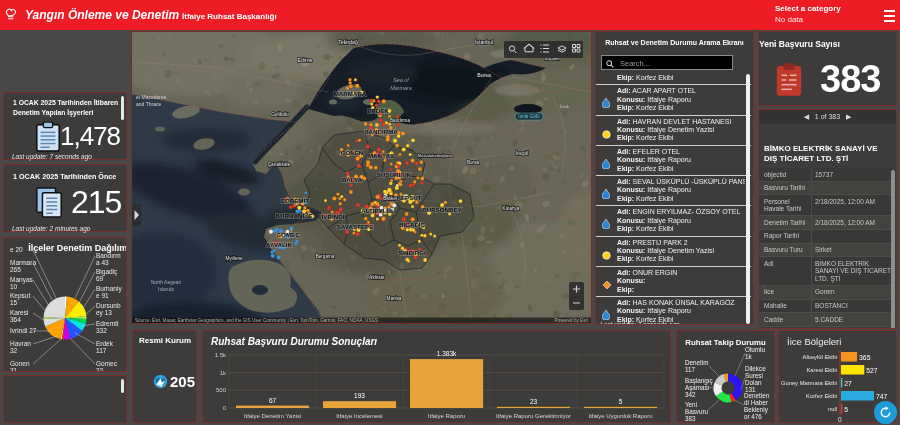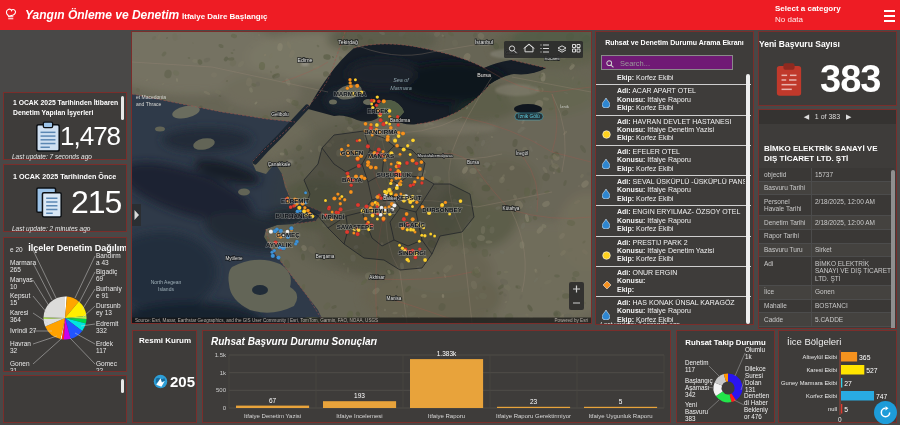--- a/index.html
+++ b/index.html
@@ -13,21 +13,21 @@
 </head>
 <body>
 <div id="app">
 
 <div style="position:absolute;left:0;top:0;width:900px;height:30px;background:#ee1c24;">
   <svg width="12" height="15" viewBox="0 0 26 30" style="position:absolute;left:5px;top:7px;">
     <path d="M6 16 C2 13 2 6 7 4 C10 2.6 13 4 14 6.5 C15.5 3.5 20 3.5 22 7 C24 10 22 14 18 16 L8 19 Z" fill="none" stroke="#fff" stroke-width="2.4"></path>
     <path d="M7 20 L18 20 M7 24 L18 24" stroke="#fff" stroke-width="2.2"></path>
   </svg>
   <div style="position:absolute;left:25px;top:8px;color:#fff;font-size:12px;font-weight:bold;font-style:italic;">Yangın Önleme ve Denetim</div>
-  <div style="position:absolute;left:182px;top:12px;color:#fff;font-size:8px;font-weight:bold;">İtfaiye Daire Başlangıç</div>
+  <div style="position:absolute;left:182px;top:12px;color:#fff;font-size:8px;font-weight:bold;">İtfaiye Ruhsat Başkanlığı</div>
   <div style="position:absolute;left:775px;top:4px;color:#fff;font-size:8px;font-weight:bold;">Select a category</div>
   <div style="position:absolute;left:775px;top:15px;color:#ffe9e9;font-size:8px;">No data</div>
   <div style="position:absolute;left:884px;top:10px;width:11px;">
     <div style="height:2px;background:#fff;margin-bottom:3px;"></div>
     <div style="height:2px;background:#fff;margin-bottom:3px;"></div>
     <div style="height:2px;background:#fff;"></div>
   </div>
 </div>
 
 
@@ -1255,21 +1255,21 @@
 <rect x="0" y="172" width="9" height="22" fill="rgba(42,42,42,0.7)"></rect>
 <path d="M2.5,178 L7,183 L2.5,188 Z" fill="#d8d8d8"></path>
 <rect x="0" y="285.5" width="459" height="6" fill="rgba(20,20,20,0.72)"></rect>
 <text x="3" y="290.3" font-size="4.6" fill="#b8b0a8" font-family="Liberation Sans">Source: Esri, Maxar, Earthstar Geographics, and the GIS User Community | Esri, TomTom, Garmin, FAO, NOAA, USGS</text>
 <text x="456" y="290.3" font-size="4.6" fill="#b8b0a8" font-family="Liberation Sans" text-anchor="end">Powered by Esri</text>
 </svg>
 </div>
 
 <div class="panel" style="left:595px;top:31px;width:159px;height:294px;overflow:hidden;">
   <div class="ptitle" style="position:absolute;left:0;top:7px;width:100%;text-align:center;font-size:7px;white-space:nowrap;">Ruhsat ve Denetim Durumu Arama Ekranı</div>
-  <div style="position:absolute;left:5px;top:23px;width:132px;height:15px;border:1px solid #8a8a8a;background:#701a75;">
+  <div style="position:absolute;left:5px;top:23px;width:132px;height:15px;border:1px solid #8a8a8a;background:#000000;">
     <svg width="8" height="8" viewBox="0 0 10 10" style="position:absolute;left:4px;top:4px;">
       <circle cx="4" cy="4" r="3" fill="none" stroke="#cfcfcf" stroke-width="1.3"></circle>
       <line x1="6.3" y1="6.3" x2="9.3" y2="9.3" stroke="#cfcfcf" stroke-width="1.3"></line>
     </svg>
     <div style="position:absolute;left:18px;top:3px;font-size:7.5px;color:#9a9a9a;">Search...</div>
   </div>
   <div id="list" style="position:absolute;left:0;top:41px;width:155px;">
   <div style="position:relative;padding:1px 6px 2px 21px;border-bottom:1px solid #cfcfcf;">
 <div style="font-size:7px;color:#f2f2f2;line-height:8.4px;white-space:nowrap;overflow:hidden;"><b>Ekip:</b> Korfez Ekibi</div>
         </div>

